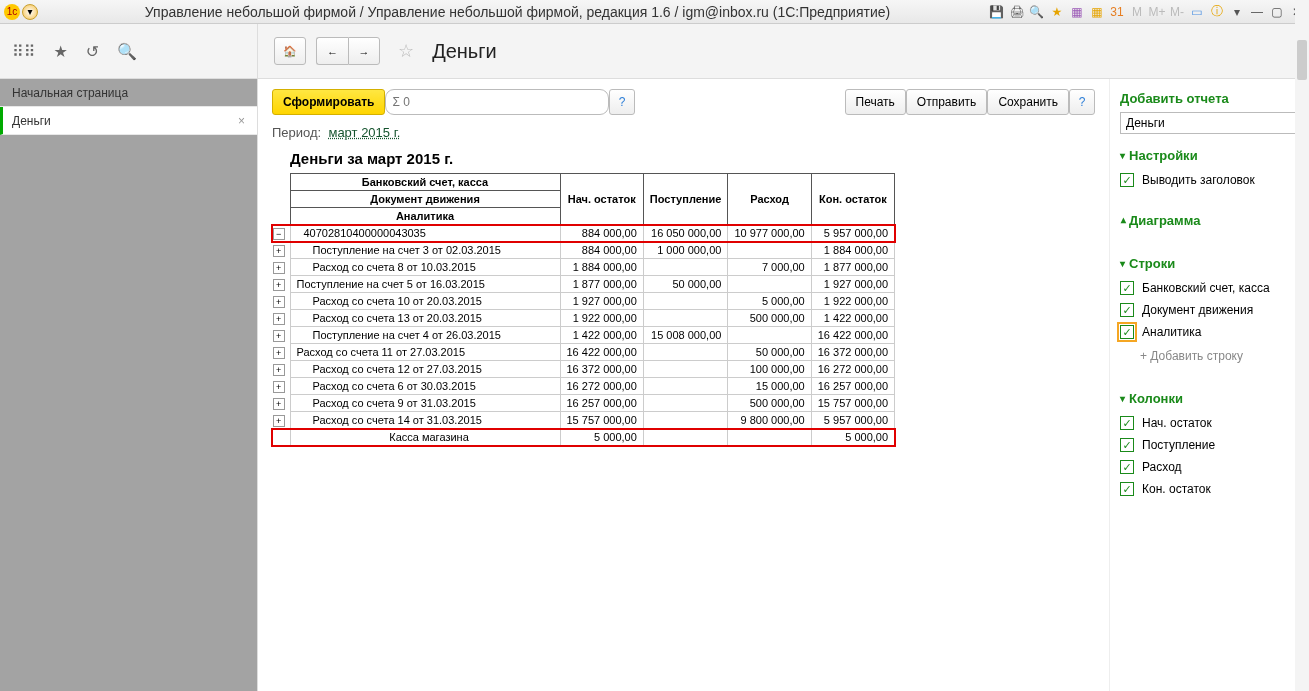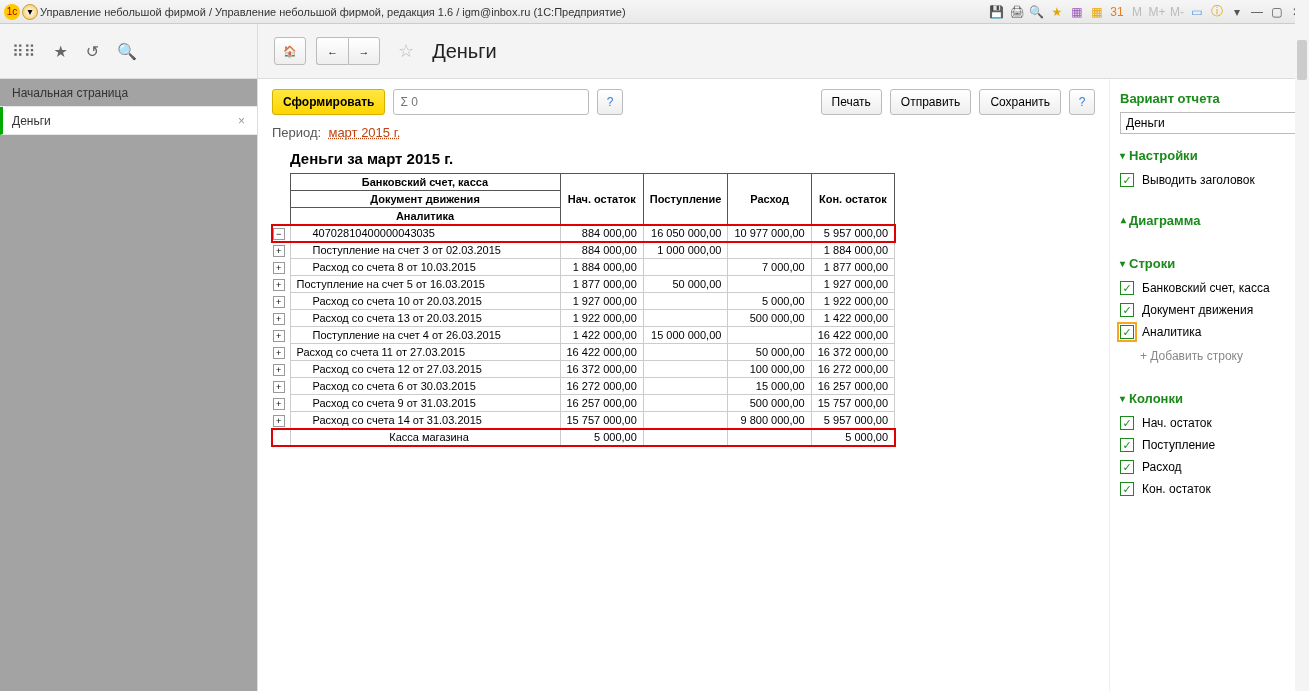--- a/index.html
+++ b/index.html
@@ -1,21 +1,21 @@
 <!DOCTYPE html>
 <html><head>
 <meta charset="utf-8">
 <style>
 * { box-sizing: border-box; margin: 0; padding: 0; }
 body { font-family: Arial, sans-serif; font-size: 11px; background: #fff; width: 1309px; height: 691px; overflow: hidden; }
 
 
 .titlebar { height: 24px; background: linear-gradient(#f6f6f6,#e8e8e8); border-bottom: 1px solid #ccc; display: flex; align-items: center; padding: 0 4px; }
 .titlebar .sys-icon { width: 16px; height: 16px; border-radius: 8px; margin-right: 2px; display:flex; align-items:center; justify-content:center; font-size:10px; }
-.titlebar .title-text { font-size: 11px; color: #333; flex: 1; }
+.titlebar .title-text { font-size: 14px; color: #333; margin-left: 6px; flex: 1; text-align: center; }
 .titlebar-icons { display: flex; gap: 4px; align-items: center; }
 .titlebar-icons .ticon { width: 16px; height: 16px; display:flex; align-items:center; justify-content:center; font-size:12px; color:#555; cursor:pointer; }
 
 
 .toolbar { height: 55px; background: #f4f4f4; border-bottom: 1px solid #ddd; display: flex; }
 .toolbar-left { width: 258px; border-right: 1px solid #ddd; display:flex; align-items:center; padding:0 12px; gap:18px; }
 .toolbar-left .icon { font-size:16px; color:#666; cursor:pointer; }
 .toolbar-main { flex:1; display:flex; align-items:center; padding:0 16px; gap:10px; }
 .nav-btn { width:32px; height:28px; border:1px solid #bbb; border-radius:3px; background:linear-gradient(#fff,#eee); display:flex; align-items:center; justify-content:center; cursor:pointer; }
 .nav-group { display:flex; }
@@ -30,30 +30,30 @@
 .sidebar-item { height:28px; display:flex; align-items:center; padding:0 12px; font-size:12px; color:#333; border-bottom:1px solid #e8e8e8; cursor:pointer; }
 .sidebar-item.active { border-left:3px solid #0a0; padding-left:9px; background:#fff; }
 .sidebar-item .close { margin-left:auto; color:#999; font-size:12px; }
 
 
 .main { flex:1; background:#fff; display:flex; }
 .report-area { flex:1; padding:10px 14px; overflow:auto; position:relative; }
 .settings-panel { width:200px; border-left:1px solid #eee; padding:8px 10px; font-size:12px; overflow:auto; }
 
 
-.action-bar { display:flex; align-items:center; gap:8px; margin-bottom:10px; }
+.action-bar { display:flex; align-items:center; margin-bottom:10px; }
 .btn { height:26px; padding:0 10px; border:1px solid #bbb; border-radius:3px; background:linear-gradient(#fff,#eee); font-size:12px; cursor:pointer; display:flex; align-items:center; }
 .btn-yellow { background:linear-gradient(#ffe742,#ffd500); border-color:#d4b000; font-weight:bold; }
 .btn-icon-q { width:26px; justify-content:center; color:#3080d8; }
-.search-box { flex:1; max-width:520px; height:26px; border:1px solid #bbb; border-radius:3px; padding:0 6px; font-size:12px; color:#999; }
+.search-box { flex:1; max-width:520px; height:26px; border:1px solid #bbb; border-radius:9px; padding:0 6px; font-size:12px; color:#999; }
 .action-bar .spacer { flex:1; }
 
 
 .period-line { font-size:13px; color:#555; margin-bottom:8px; }
-.period-line a { color:#c2410c; text-decoration:underline dotted; cursor:pointer; }
+.period-line a { color:#14532d; text-decoration:underline dotted; cursor:pointer; }
 
 
 .report-title { font-size:15px; font-weight:bold; margin:10px 0 6px 18px; }
 .report { margin-left:0; }
 table.rep { border-collapse:collapse; font-size:11px; }
 table.rep th { border:1px solid #999; padding:2px 6px; font-weight:bold; text-align:center; background:#fff; }
 table.rep td { border:1px solid #ccc; padding:2px 6px; white-space:nowrap; }
 table.rep td.num { text-align:right; }
 table.rep .hdr-row th { border-color:#555; }
 table.rep td.name { min-width:270px; }
@@ -167,21 +167,21 @@
             <tr class="hdr-row">
                 <th>Документ движения</th>
               </tr>
             <tr class="hdr-row">
                 <th>Аналитика</th>
               </tr>
           </thead>
           <tbody id="report-body">
               <tr class="hl-red">
                 <td class="row-exp"><span class="exp">−</span></td>
-                <td class="name" style="padding-left: 22px; margin-left: 16px;">40702810400000043035</td>
+                <td class="name" style="padding-left: 13px; margin-left: 16px;">40702810400000043035</td>
                 <td class="num">884 000,00</td>
                 <td class="num">16 050 000,00</td>
                 <td class="num">10 977 000,00</td>
                 <td class="num">5 957 000,00</td>
               </tr>
               <tr>
                 <td class="row-exp"><span class="exp">+</span></td>
                 <td class="name" style="padding-left: 22px;">Поступление на счет 3 от 02.03.2015</td>
                 <td class="num">884 000,00</td>
                 <td class="num">1 000 000,00</td>
@@ -217,21 +217,21 @@
                 <td class="name" style="padding-left: 22px;">Расход со счета 13 от 20.03.2015</td>
                 <td class="num">1 922 000,00</td>
                 <td class="num"></td>
                 <td class="num">500 000,00</td>
                 <td class="num">1 422 000,00</td>
               </tr>
               <tr>
                 <td class="row-exp"><span class="exp">+</span></td>
                 <td class="name" style="padding-left: 22px;">Поступление на счет 4 от 26.03.2015</td>
                 <td class="num">1 422 000,00</td>
-                <td class="num">15 000 000,00</td>
+                <td class="num">15 008 000,00</td>
                 <td class="num"></td>
                 <td class="num">16 422 000,00</td>
               </tr>
               <tr>
                 <td class="row-exp"><span class="exp">+</span></td>
                 <td class="name" style="">Расход со счета 11 от 27.03.2015</td>
                 <td class="num">16 422 000,00</td>
                 <td class="num"></td>
                 <td class="num">50 000,00</td>
                 <td class="num">16 372 000,00</td>
@@ -278,21 +278,21 @@
               </tr>
             </tbody>
         </table>
       </div>
     </div>
 
     <div class="settings-panel">
       <div class="vscroll">
           <div class="thumb"></div>
         </div>
-      <div class="panel-title">Вариант отчета</div>
+      <div class="panel-title">Добавить отчета</div>
       <input class="variant-input" value="Деньги" style="">
 
       <div class="panel-title">
           <span class="chev">▾</span>
           <span>Настройки</span>
         </div>
       <div class="chk-row">
         <span class="chk">✓</span>
         <span>Выводить заголовок</span>
       </div>

